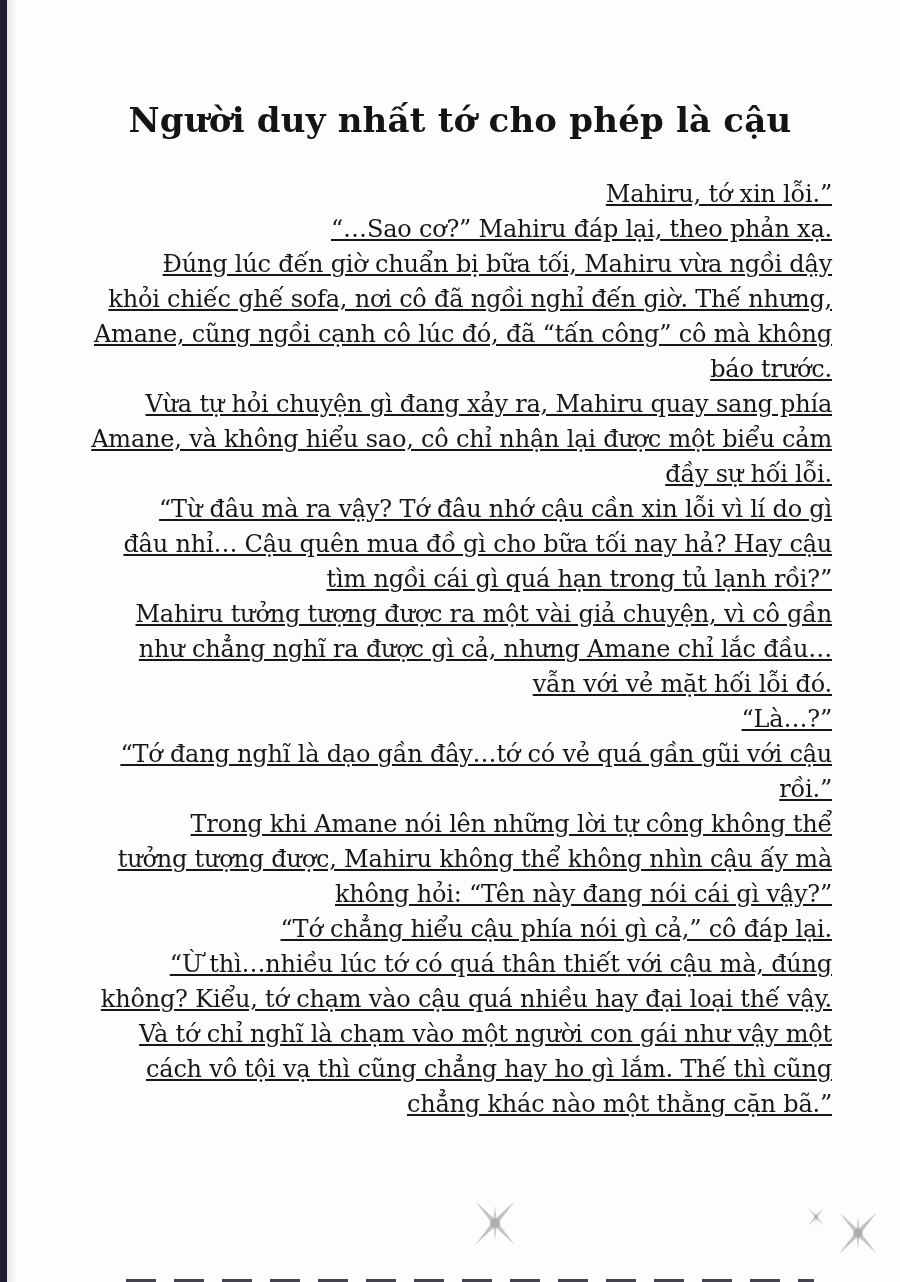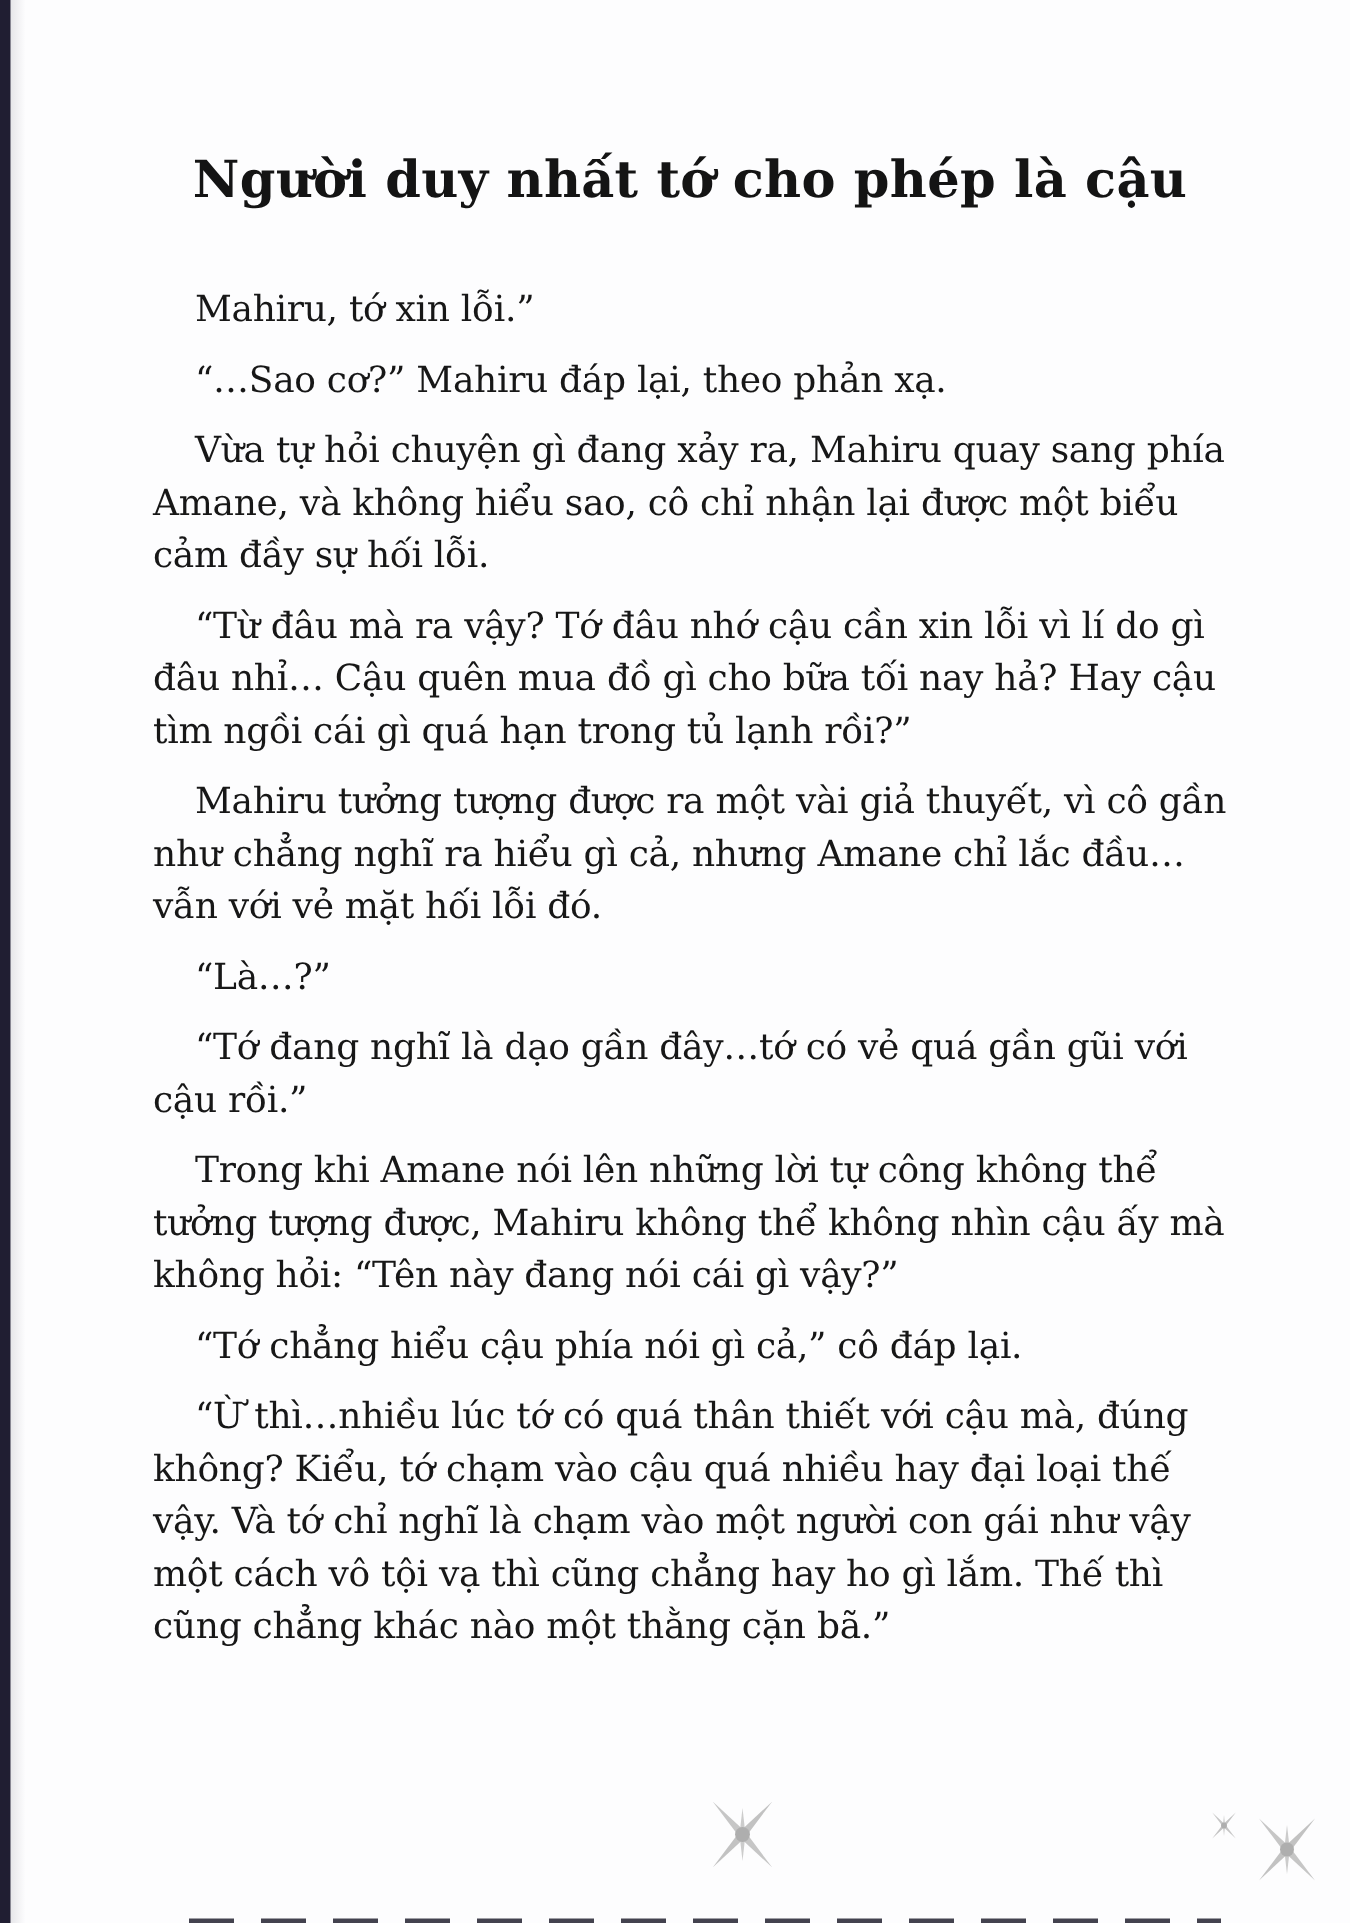--- a/index.html
+++ b/index.html
@@ -47,23 +47,24 @@
     position: absolute;
     left: 90px;
     top: 177px;
     width: 742px;
     font-size: 24px;
     line-height: 35px;
     color: #171717;
     letter-spacing: -0.2px;
   }
   .page-text p {
-    margin: 12px;
+    margin: 0;
     text-indent: 28px;
-    text-align: left;
+    text-align: right;
+    text-decoration: underline;
   }
   .sparkle {
     position: absolute;
   }
   .sparkle-defs {
     position: absolute;
     width: 0;
     height: 0;
     overflow: hidden;
   }
@@ -86,23 +87,24 @@
 <div class="page">
 
   <div class="spine"></div>
   <div class="spine-fade"></div>
 
   <h1 class="chapter-title">Người duy nhất tớ cho phép là cậu</h1>
 
   <div class="page-text">
     <p>Mahiru, tớ xin lỗi.”</p>
     <p>“…Sao cơ?” Mahiru đáp lại, theo phản xạ.</p>
+    <p>Đúng lúc đến giờ chuẩn bị bữa tối, Mahiru vừa ngồi dậy khỏi chiếc ghế sofa, nơi cô đã ngồi nghỉ đến giờ. Thế nhưng, Amane, cũng ngồi cạnh cô lúc đó, đã “tấn công” cô mà không báo trước.</p>
     <p>Vừa tự hỏi chuyện gì đang xảy ra, Mahiru quay sang phía Amane, và không hiểu sao, cô chỉ nhận lại được một biểu cảm đầy sự hối lỗi.</p>
     <p>“Từ đâu mà ra vậy? Tớ đâu nhớ cậu cần xin lỗi vì lí do gì đâu nhỉ… Cậu quên mua đồ gì cho bữa tối nay hả? Hay cậu tìm ngồi cái gì quá hạn trong tủ lạnh rồi?”</p>
-    <p>Mahiru tưởng tượng được ra một vài giả thuyết, vì cô gần như chẳng nghĩ ra hiểu gì cả, nhưng Amane chỉ lắc đầu… vẫn với vẻ mặt hối lỗi đó.</p>
+    <p>Mahiru tưởng tượng được ra một vài giả chuyện, vì cô gần như chẳng nghĩ ra được gì cả, nhưng Amane chỉ lắc đầu… vẫn với vẻ mặt hối lỗi đó.</p>
     <p>“Là…?”</p>
     <p>“Tớ đang nghĩ là dạo gần đây…tớ có vẻ quá gần gũi với cậu rồi.”</p>
     <p>Trong khi Amane nói lên những lời tự công không thể tưởng tượng được, Mahiru không thể không nhìn cậu ấy mà không hỏi: “Tên này đang nói cái gì vậy?”</p>
     <p>“Tớ chẳng hiểu cậu phía nói gì cả,” cô đáp lại.</p>
     <p>“Ừ thì…nhiều lúc tớ có quá thân thiết với cậu mà, đúng không? Kiểu, tớ chạm vào cậu quá nhiều hay đại loại thế vậy. Và tớ chỉ nghĩ là chạm vào một người con gái như vậy một cách vô tội vạ thì cũng chẳng hay ho gì lắm. Thế thì cũng chẳng khác nào một thằng cặn bã.”</p>
   </div>
 
   <svg class="sparkle-defs" aria-hidden="true">
     <defs>
       <g id="sparkle-shape">

